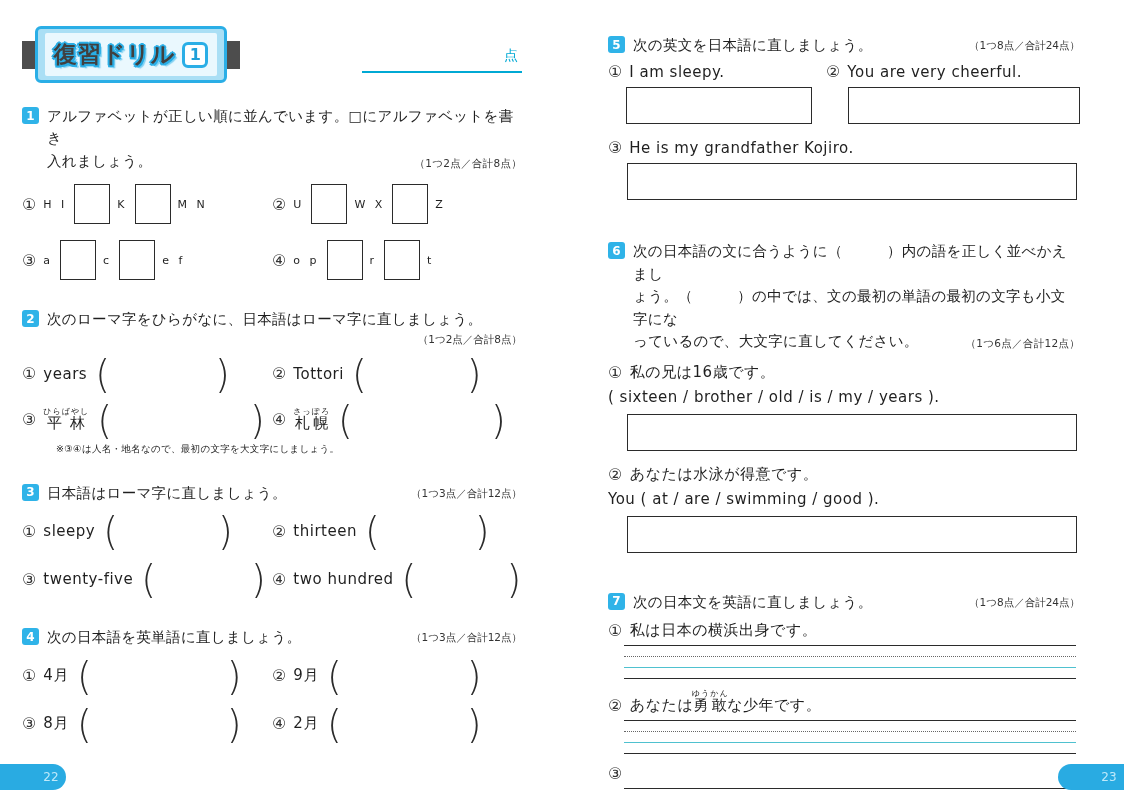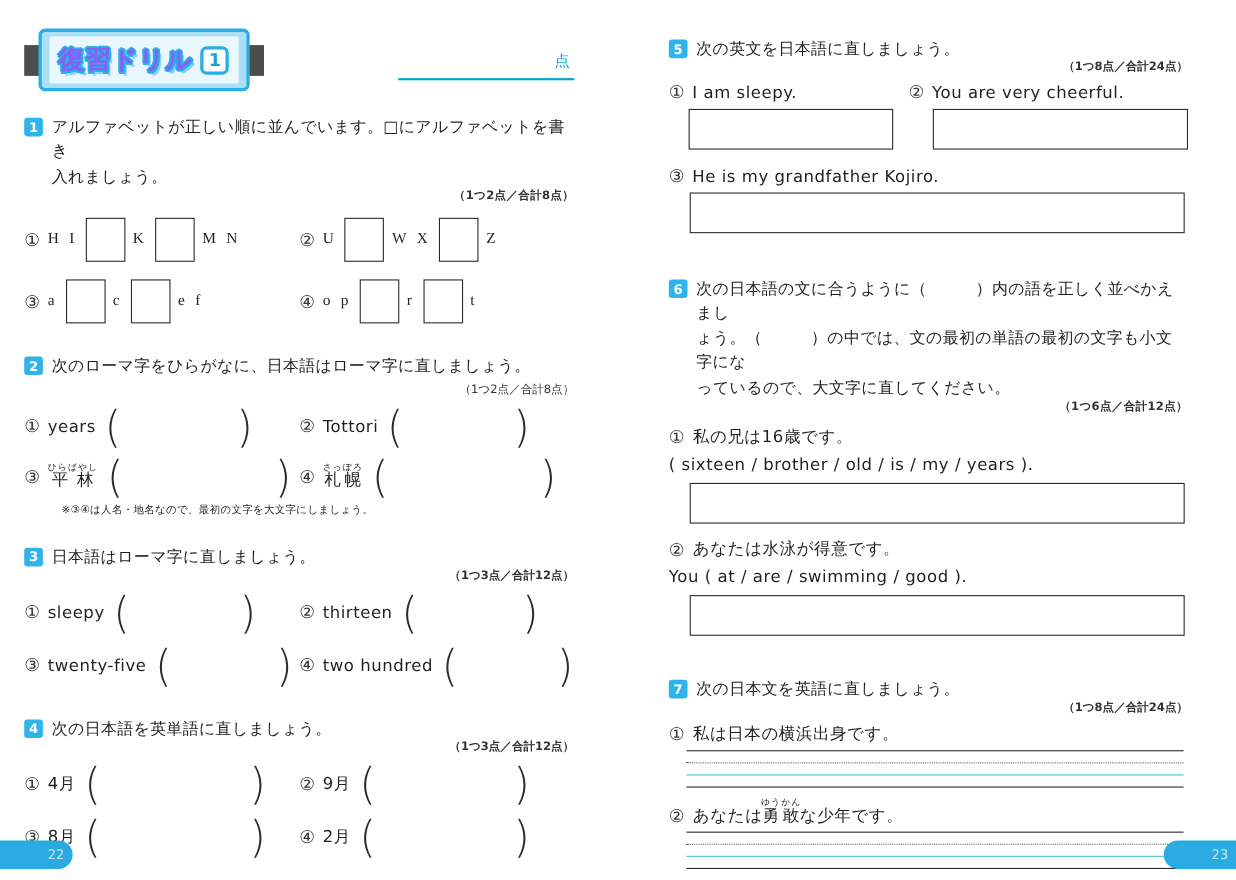--- a/index.html
+++ b/index.html
@@ -21,21 +21,21 @@
   .plate {
     position:absolute; left:13px; right:13px; top:0; bottom:0;
     border:3px solid #2aaee6; background:#aadff5; border-radius:6px;
     padding:4px 7px;
   }
   .plate-inner {
     height:100%; background:#eaf8fe; border-radius:2px;
     display:flex; align-items:center; justify-content:center; gap:7px;
   }
   .bubble-title {
-    font-size:23px; font-weight:bold; color:#8b5cf6; letter-spacing:1px;
+    font-size:23px; font-weight:bold; color:#404040; letter-spacing:1px;
     text-shadow:
       2px 0 0 #2aaee6,-2px 0 0 #2aaee6,0 2px 0 #2aaee6,0 -2px 0 #2aaee6,
       1.5px 1.5px 0 #2aaee6,-1.5px -1.5px 0 #2aaee6,
       1.5px -1.5px 0 #2aaee6,-1.5px 1.5px 0 #2aaee6,
       3px 3px 1px rgba(42,174,230,0.55);
   }
   .drill-num {
     width:26px; height:26px; border:3px solid #2aaee6; border-radius:6px;
     background:#fff; color:#1f9fd8; font-weight:bold; font-size:16px;
     display:flex; align-items:center; justify-content:center;
@@ -47,33 +47,33 @@
 
   
   .qheader { display:flex; align-items:flex-start; margin-top:26px; }
   .qbadge {
     flex:none; width:17px; height:17px; margin:2px 8px 0 0;
     background:#2fb3e8; border-radius:3px; color:#fff;
     font-size:12px; font-weight:bold;
     display:flex; align-items:center; justify-content:center;
   }
   .qprompt { flex:1; font-size:14.5px; line-height:1.55; letter-spacing:0.3px; }
-  .qpoints { flex:none; font-size:10.5px; color:#333; margin-left:8px; margin-top:20px; white-space:nowrap;font-weight:bold; }
+  .qpoints { flex:none; font-size:10.5px; color:#333; margin-left:8px; margin-top:5px; white-space:nowrap; }
   .pline2 { display:flex; margin-left:25px; font-size:14.5px; line-height:1.55; letter-spacing:0.3px; }
   .pline2 .qpoints { margin-left:auto; }
   .points-right { text-align:right; font-size:10.5px; color:#333; margin-top:2px; }
 
   .irow { display:flex; align-items:center; }
   .irow .cell { width:50%; display:flex; align-items:center; }
   .cnum { font-size:16px; color:#333; margin-right:7px; flex:none; }
   .ilabel { font-size:15px; letter-spacing:0.5px; }
   .jp { font-size:15px; letter-spacing:0.5px; }
 
   .lbox { width:36px; height:40px; border:1.6px solid #2b2b2b; background:#fff; margin:0 7px; flex:none; }
-  .lets { font-size:14px; letter-spacing:3px;font-family:Liberation Serif, serif; }
+  .lets { font-size:11px; letter-spacing:3px; }
 
   .pblank { display:inline-flex; align-items:center; margin-left:8px; }
   .pblank .p { font-size:38px; font-weight:200; color:#2b2b2b; line-height:1; transform:scaleY(1.05); }
   .pblank .gap { display:inline-block; height:1px; }
 
   ruby { ruby-position:over; }
   rt { font-size:8px; letter-spacing:1px; color:#222;font-family:Liberation Mono, monospace; }
 
   .note { font-size:9.5px; color:#222; margin:4px 0 0 34px; letter-spacing:0.3px; }
 

